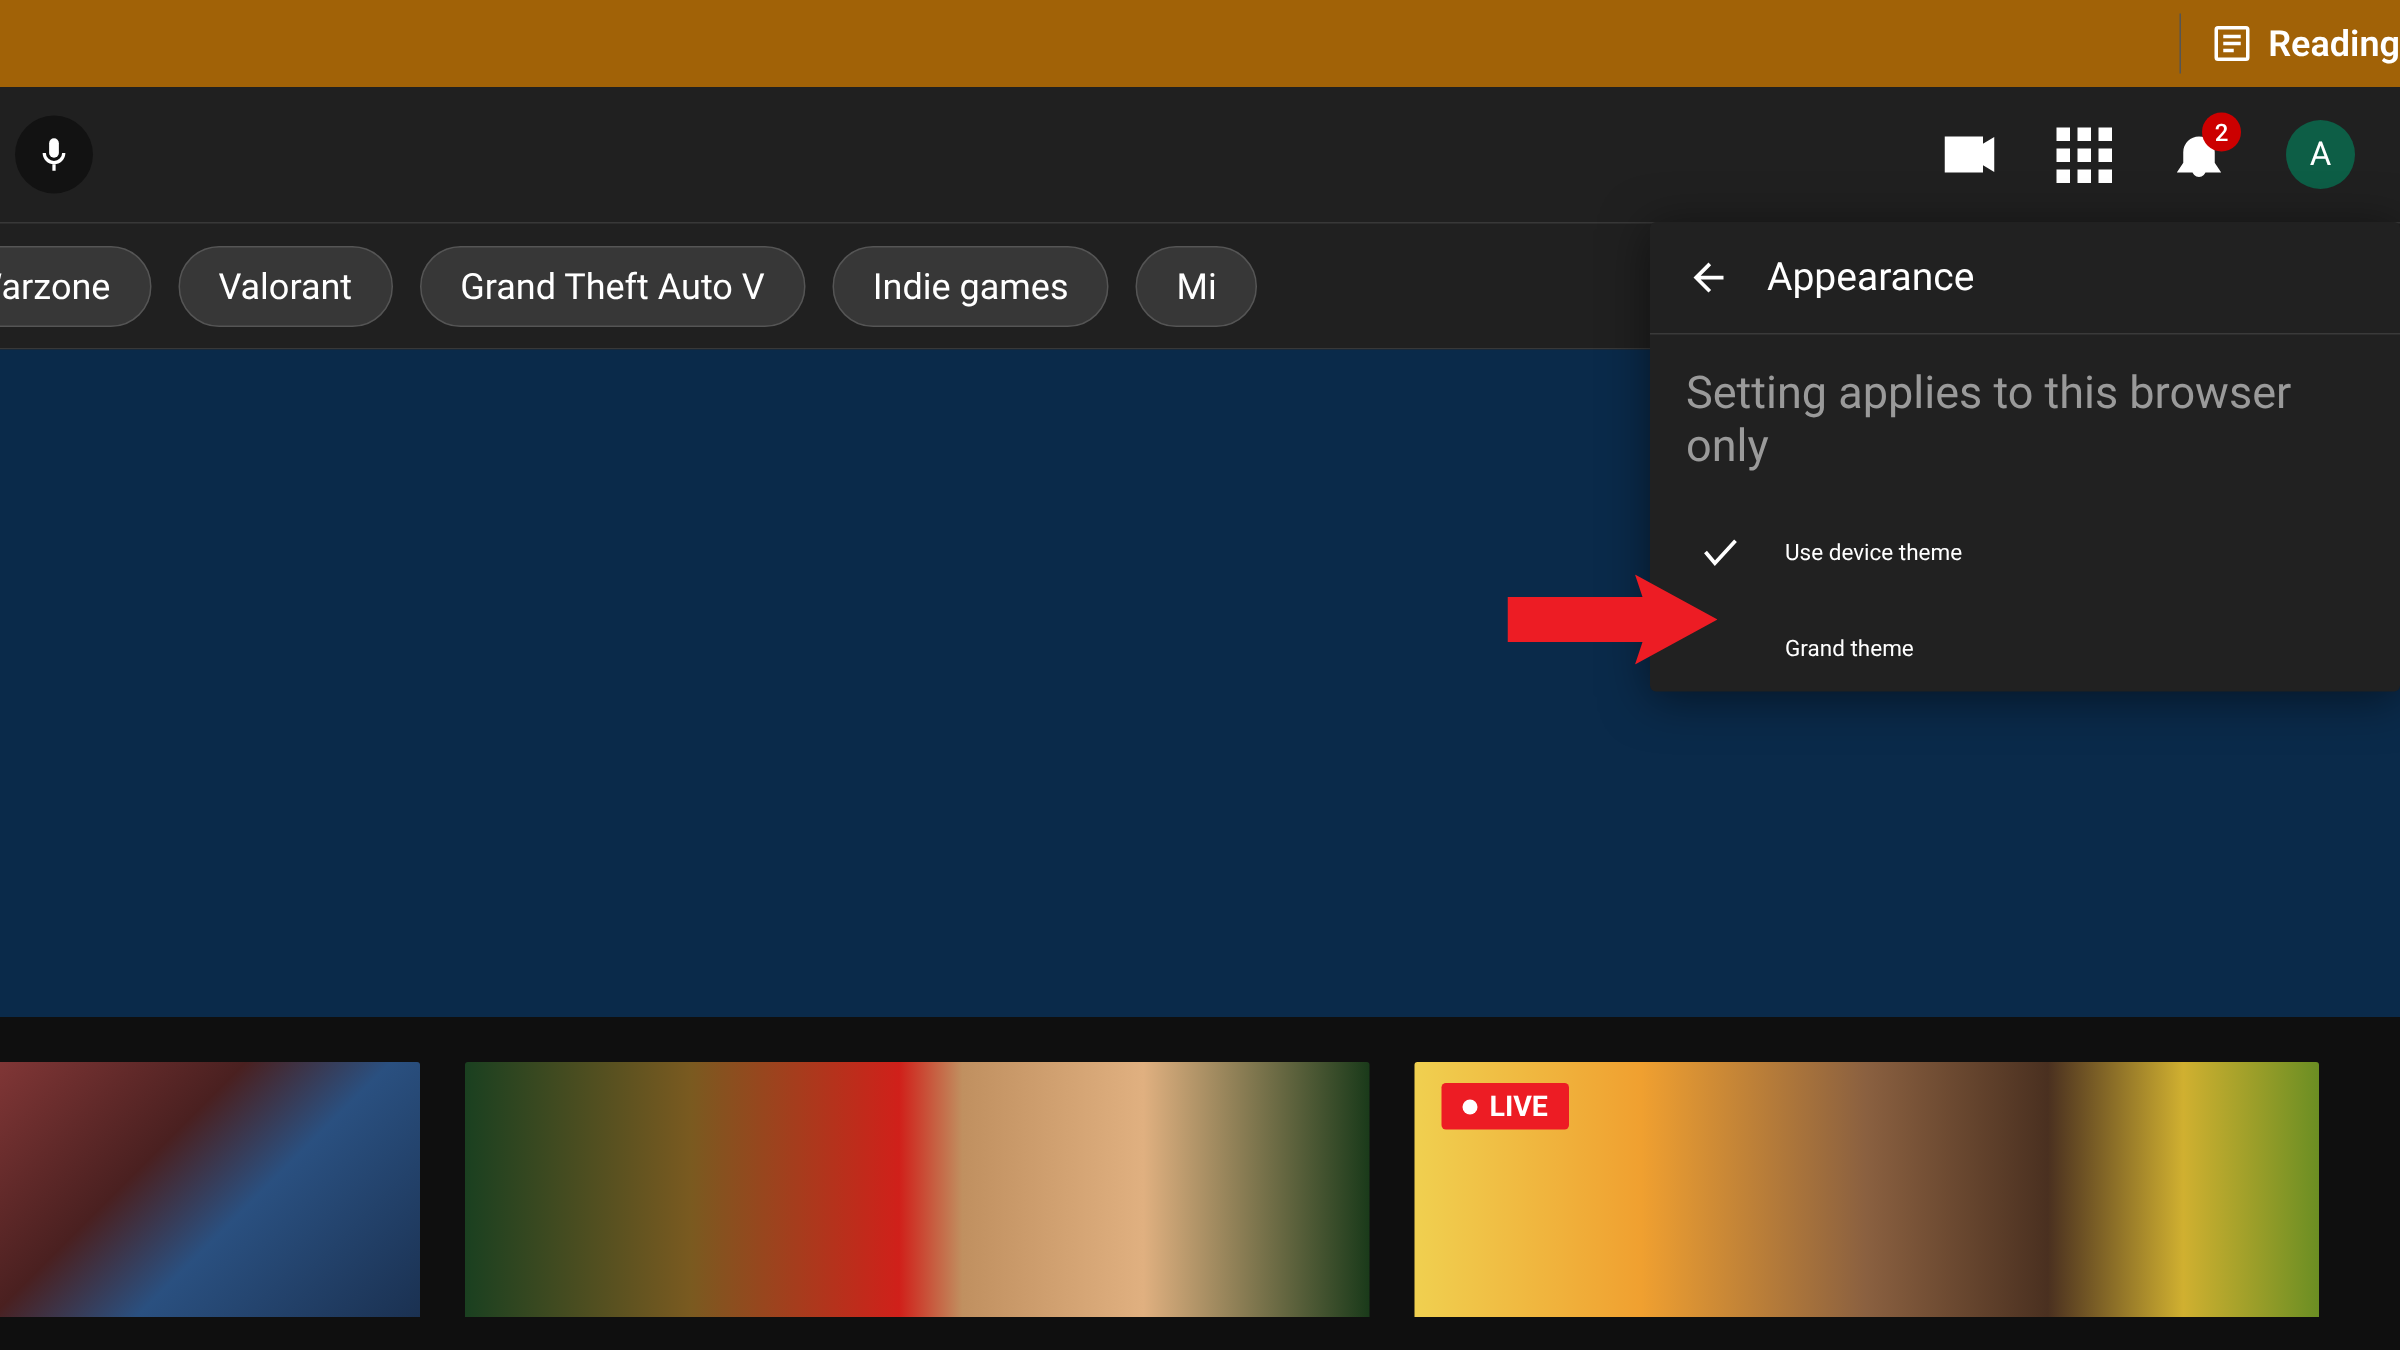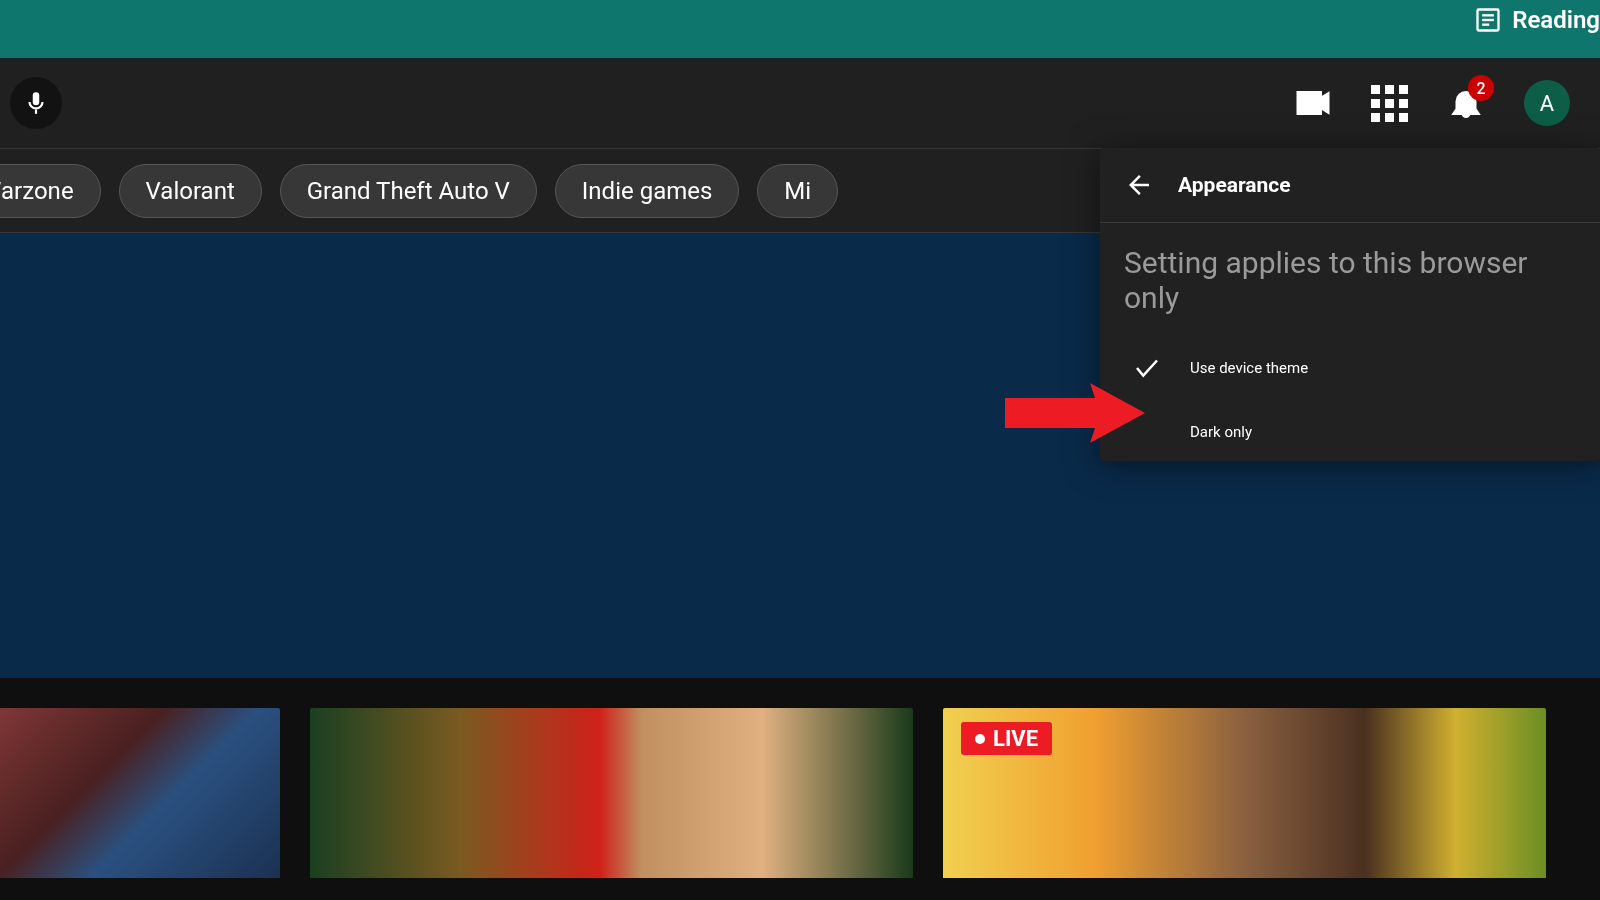--- a/index.html
+++ b/index.html
@@ -9,22 +9,23 @@
   background: #0f0f0f;
   font-family: Roboto, Arial, sans-serif;
   overflow: hidden;
   position: relative;
   color: #fff;
 }
 
 
 .browser-bar {
   height: 58px;
-  background: #0f766e;
-  display: flex;
+  background: #a16207;
+  display: flex;
+  align-items: center;
   justify-content: flex-end;
   padding-right: 0;
 }
 .reading-pill {
   display: flex;
   align-items: center;
   gap: 10px;
   color: #fff;
   font-size: 24px;
   font-weight: 600;
@@ -150,21 +151,21 @@
 .t1 { width: 310px; margin-left: -30px; background: linear-gradient(135deg, #8a3a3a 0%, #4a2020 40%, #2a5080 60%, #1a3050 100%); }
 .t2 { width: 603px; background: linear-gradient(to right, #1a4020 0%, #7a5a20 25%, #d0201a 48%, #c09060 55%, #e0b080 75%, #1a3a1a 100%); }
 .t3 { width: 603px; background: linear-gradient(to right, #f0d050 0%, #f0a030 25%, #8a6040 50%, #4a3020 70%, #d0b030 85%, #6b8e23 100%); }
 
 .live-badge {
   position: absolute;
   top: 14px;
   left: 18px;
   background: #ed1c24;
   color: #fff;
-  font-size: 22px;
+  font-size: 19px;
   font-weight: 700;
   padding: 4px 14px;
   border-radius: 3px;
   display: flex;
   align-items: center;
   gap: 8px;
 }
 .live-badge::before {
   content: "";
   width: 10px;
@@ -185,21 +186,21 @@
   z-index: 100;
 }
 .menu-header {
   display: flex;
   align-items: center;
   gap: 24px;
   padding: 22px 24px;
   border-bottom: 1px solid #3a3a3a;
 }
 .menu-header svg { width: 30px; height: 30px; fill: #fff; cursor: pointer; }
-.menu-title { font-size: 21px; font-weight: 700; }
+.menu-title { font-size: 26px; font-weight: 400; }
 .menu-subtitle {
   padding: 22px 24px 18px 24px;
   color: #9a9a9a;
   font-size: 30px;
 }
 .menu-item {
   display: flex;
   align-items: center;
   padding: 20px 24px;
   cursor: pointer;
@@ -305,21 +306,21 @@
   <div class="menu-item">
     <span class="check">
         <svg viewBox="0 0 24 24">
           <polyline points="4,12 9,18 20,6"></polyline>
         </svg>
       </span>
     <span class="lbl">Use device theme</span>
   </div>
   <div class="menu-item">
     <span class="check"></span>
-    <span class="lbl">Dark only</span>
+    <span class="lbl">Grand theme</span>
   </div>
 </div>
 
 <div class="arrow">
   <svg viewBox="0 0 140 60">
       <polygon points="0,15 90,15 85,0 140,30 85,60 90,45 0,45" fill="#ed1c24"></polygon>
     </svg>
 </div>
 
 </body></html>

